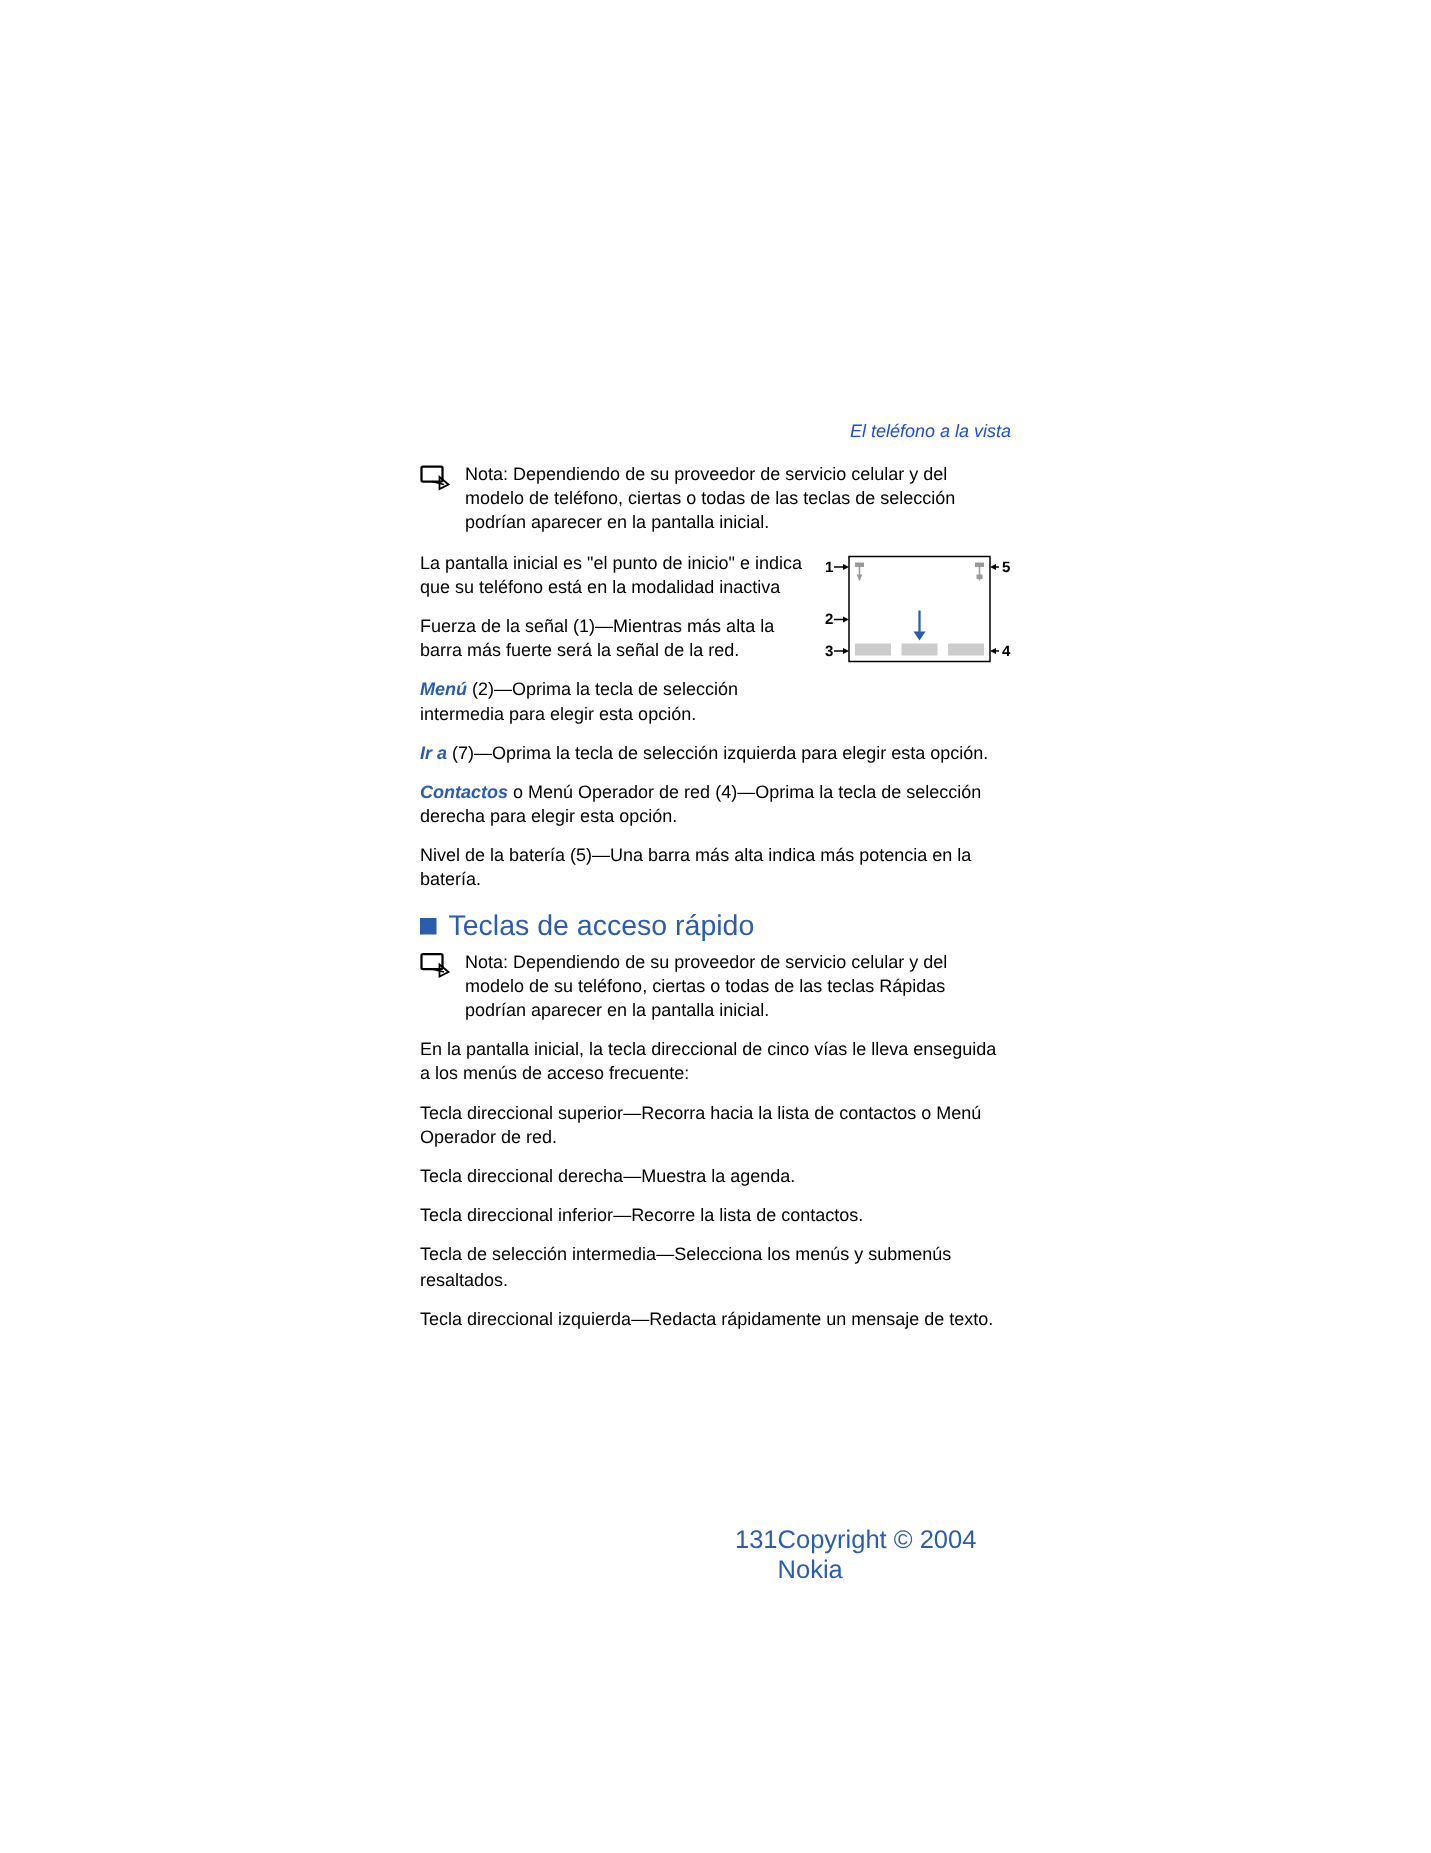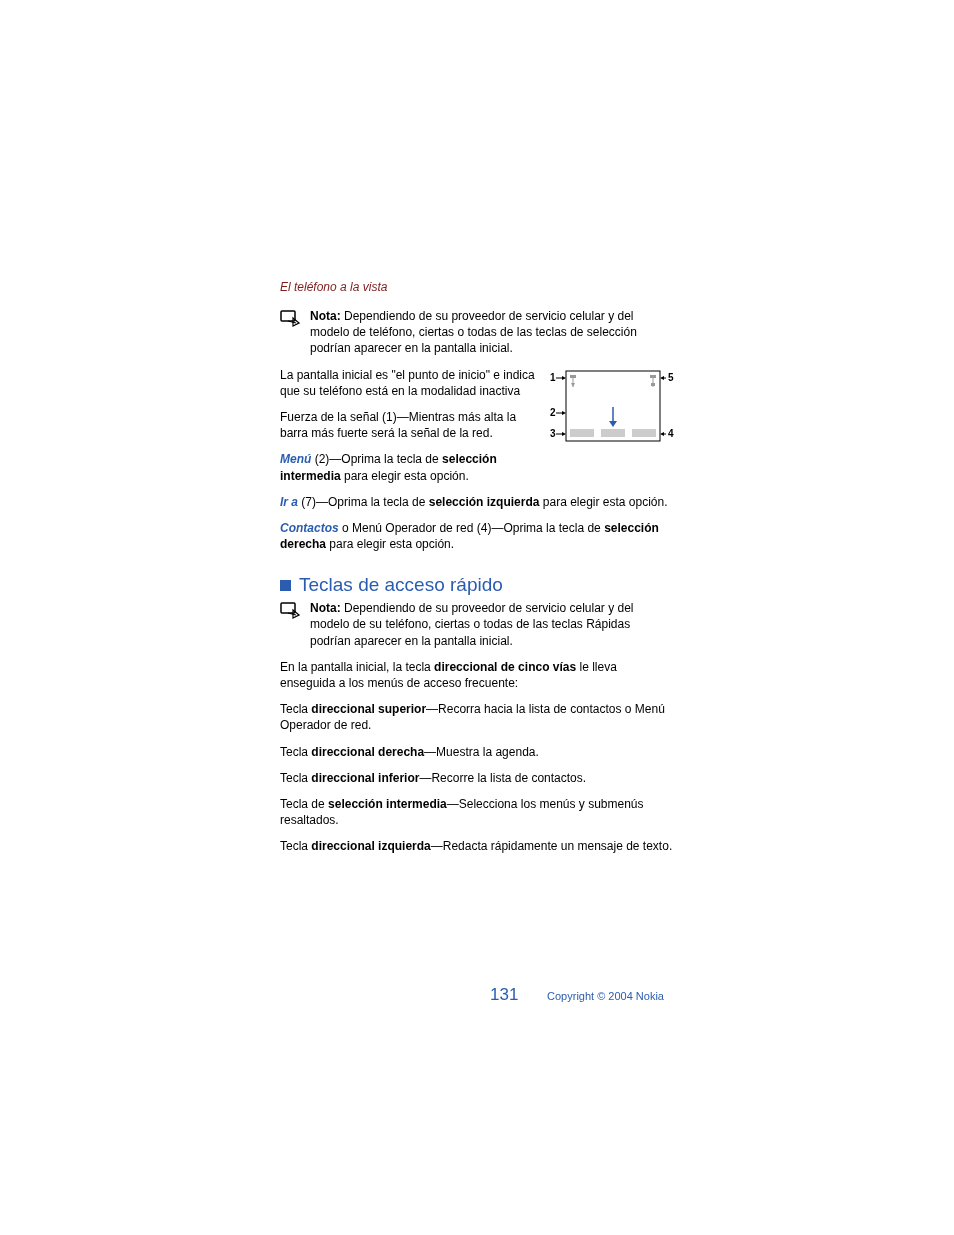--- a/index.html
+++ b/index.html
@@ -9,21 +9,22 @@
     font-family: Arial, Helvetica, sans-serif;
     color: #000;
     width: 954px;
   }
   .page {
     padding: 280px 280px 40px 280px;
     width: 394px;
     position: relative;
   }
   .header-link {
-    color: #7f1d1d;
+    text-align: right;
+    color: #1d4ed8;
     font-style: italic;
     font-size: 12px;
     margin-bottom: 14px;
   }
   .heading {
     color: #2a5db0;
     font-size: 19px;
     font-weight: normal;
     margin: 0 0 4px 0;
   }
@@ -52,21 +53,21 @@
     font-size: 12px;
     line-height: 1.35;
     margin: 0 0 10px 0;
   }
   .link {
     color: #2a5db0;
     font-style: italic;
     font-weight: bold;
   }
   b, .bold {
-    font-weight: bold;
+    font-weight: normal;
   }
   .wrap-left {
     width: 258px;
   }
   .float-diag {
     float: right;
     margin-left: 10px;
     margin-bottom: 8px;
   }
   .clear {
@@ -80,21 +81,21 @@
     padding-left: 60px;
     padding-right: 10px;
   }
   .page-num {
     color: #2a5db0;
     font-size: 17px;
     margin-left: 150px;
   }
   .copyright {
     color: #2a5db0;
-    font-size: 11px;
+    font-size: 17px;
   }
   .diag-label {
     font-size: 10px;
     font-weight: bold;
   }
 </style>
 </head>
 <body>
 
 <div class="page">
@@ -166,22 +167,23 @@
   <div class="clear"></div>
 
   <p>
     <span class="link">Ir a</span><span> (7)—Oprima la tecla de </span><b>selección izquierda</b><span> para elegir esta opción.</span>
   </p>
 
   <p>
     <span class="link">Contactos</span><span> o Menú Operador de red (4)—Oprima la tecla de </span><b>selección derecha</b><span> para elegir esta opción.</span>
   </p>
 
-
-  <h2 class="heading" style="margin-top:22px;">
+  <p>Nivel de la batería (5)—Una barra más alta indica más potencia en la batería.</p>
+
+  <h2 class="heading" style="margin-top:12px;">
     <span class="sq"></span><span>Teclas de acceso rápido</span>
   </h2>
 
   <div class="note-block">
     <div class="note-icon">
       <svg width="20" height="18" viewBox="0 0 20 18">
         <rect x="1" y="1" width="14" height="10" rx="1" fill="none" stroke="#000" stroke-width="1.5"></rect>
         <path d="M 13 8 L 19 13 L 13 16 Z" fill="none" stroke="#000" stroke-width="1.2"></path>
         <line x1="8" y1="11" x2="16" y2="13" stroke="#000" stroke-width="1.2"></line>
       </svg>

